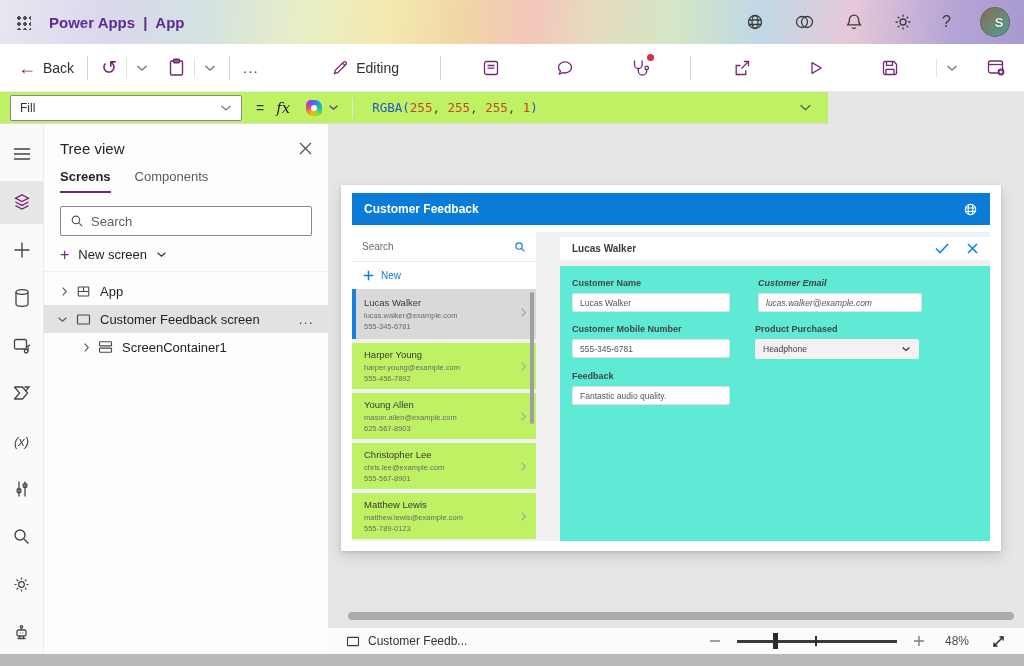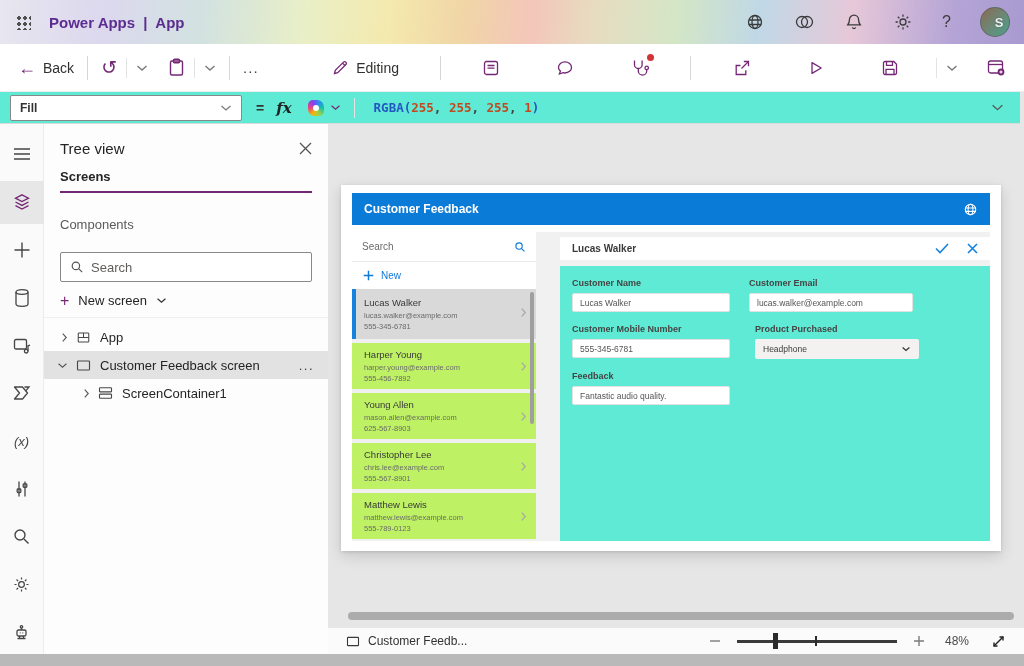--- a/index.html
+++ b/index.html
@@ -33,22 +33,22 @@
   .glyph-undo { font-size:19px; line-height:19px; color:#742774; }
   .glyph-back { font-size:18px; line-height:18px; color:#742774; }
   .glyph-more { font-size:15px; letter-spacing:1px; color:#444; }
   .vdiv { width:1px; height:24px; background:#d6d6d6; margin:0 13px; }
   .sdiv { width:1px; height:20px; background:#e3e3e3; margin:0 9px; }
   .chev { color:#7a7a7a; }
   .tb-right .tbtn { margin:0 28px; position:relative; }
   .reddot { position:absolute; top:-4px; right:-5px; width:7px; height:7px; border-radius:50%; background:#d13438; }
 
   
-  .formula-bar { position:absolute; left:0; top:92px; width:1020px; height:32px; background:#5eead4;
-    border-bottom:1px solid #dadada; display:flex; align-items:center; padding:0 10px;font-weight:bold; }
+  .formula-bar { position:absolute; left:0; top:92px; width:828px; height:32px; background:#bef264;
+    border-bottom:1px solid #dadada; display:flex; align-items:center; padding:0 10px; }
   .prop-select { width:232px; height:26px; border:1px solid #8a8886; border-radius:2px; background:#fff;
     display:flex; align-items:center; padding:0 9px; cursor:pointer; }
   .prop-select .pname { font-size:12px; color:#323130; }
   .prop-select .chev { margin-left:auto; }
   .eq { margin:0 12px 0 14px; font-size:14px; color:#333; }
   .fx { font-family:"DejaVu Serif", serif; font-style:italic; font-size:15px; color:#222; margin-right:12px; }
   .copilot-chip { display:flex; align-items:center; gap:6px; cursor:pointer; padding:3px 4px; }
   .copilot-logo { width:16px; height:16px; border-radius:5px 7px 5px 7px;
     background:conic-gradient(from 210deg,#f7b500,#e8477c,#8a3ff2,#2a8cf0,#14c4a2,#9ad24a,#f7b500); position:relative; }
   .copilot-logo:after { content:""; position:absolute; left:5px; top:5px; width:6px; height:6px; border-radius:50%; background:#fff; }
@@ -61,21 +61,21 @@
     border-right:1px solid #ececec; display:flex; flex-direction:column; align-items:center; padding-top:9px; gap:5px; }
   .rail-item { width:44px; height:44px; display:flex; align-items:center; justify-content:center; color:#454545; cursor:pointer; }
   .rail-item.active { background:#e7e7e7; color:#742774; }
   .rail-var { font-size:13px; color:#454545; font-style:italic; }
 
   
   .tree-panel { position:absolute; left:44px; top:124px; width:284px; height:530px; background:#fdfdfd; }
   .tree-head { display:flex; align-items:center; padding:16px 16px 10px 16px; }
   .tree-title { font-size:15px; font-weight:400; color:#252423; }
   .tree-close { margin-left:auto; color:#555; cursor:pointer; }
-  .tree-tabs { display:flex; gap:24px; padding:2px 16px 0 16px;flex-direction:column; }
+  .tree-tabs { display:flex; gap:24px; padding:2px 16px 0 16px; }
   .ttab { font-size:13px; color:#5a5a5a; padding-bottom:7px; cursor:pointer; }
   .ttab.active { color:#242424; font-weight:700; border-bottom:2px solid #742774; }
   .tree-search { margin:13px 16px 0 16px; height:30px; border:1px solid #8a8886; border-radius:2px; background:#fff;
     display:flex; align-items:center; padding:0 9px; gap:7px; }
   .tree-search input { border:none; outline:none; flex:1; font-size:13px; color:#333; font-family:"Liberation Sans", sans-serif; background:transparent; }
   .tree-search input::placeholder { color:#605e5c; }
   .new-screen { margin:11px 16px 9px 16px; display:flex; align-items:center; gap:9px; cursor:pointer; }
   .new-screen .plus { color:#742774; font-size:16px; line-height:14px; }
   .new-screen .nlabel { font-size:13px; color:#242424; }
   .tree-rows { border-top:1px solid #f0f0f0; padding-top:5px; }
@@ -120,21 +120,21 @@
   .dh-close { margin-left:18px; color:#1583dd; cursor:pointer; }
   .detail-body { position:absolute; left:208px; right:0; top:34px; bottom:0; background:#5eead4; }
   .fld { position:absolute; }
   .flabel { font-size:9px; font-weight:700; color:#454545; }
   .fvalue { margin-top:5px; height:19px; line-height:18px; border:1px solid #e2e2e2; border-radius:2px;
     background:#fff; font-size:8.5px; color:#555; padding-left:7px; width:158px; }
   .fvalue.wide { width:164px; }
   .fdrop { margin-top:5px; height:20px; width:164px; background:#f3f2f1; border-radius:2px;
     display:flex; align-items:center; padding:0 8px; font-size:8.5px; color:#3b3b3b; cursor:pointer; }
   .fdrop .chev { margin-left:auto; color:#323130; }
-  .fld-1 { left:12px; top:12px; } .fld-2 { left:189px; top:12px; }
+  .fld-1 { left:12px; top:12px; } .fld-2 { left:198px; top:12px;font-style:italic; }
   .fld-3 { left:12px; top:58px; } .fld-4 { left:195px; top:58px; }
   .fld-5 { left:12px; top:105px; }
 
   .h-scrollbar { position:absolute; left:20px; right:10px; bottom:8px; height:8px; background:#acacac; border-radius:4px; cursor:pointer; }
 
   
   .status-bar { position:absolute; left:328px; top:628px; width:696px; height:26px; background:#fbfbfb;
     display:flex; align-items:center; padding:0 18px; }
   .screen-chip { display:flex; align-items:center; gap:8px; color:#3a3a3a; cursor:pointer; }
   .screen-chip .sc-label { font-size:12px; color:#333; }

